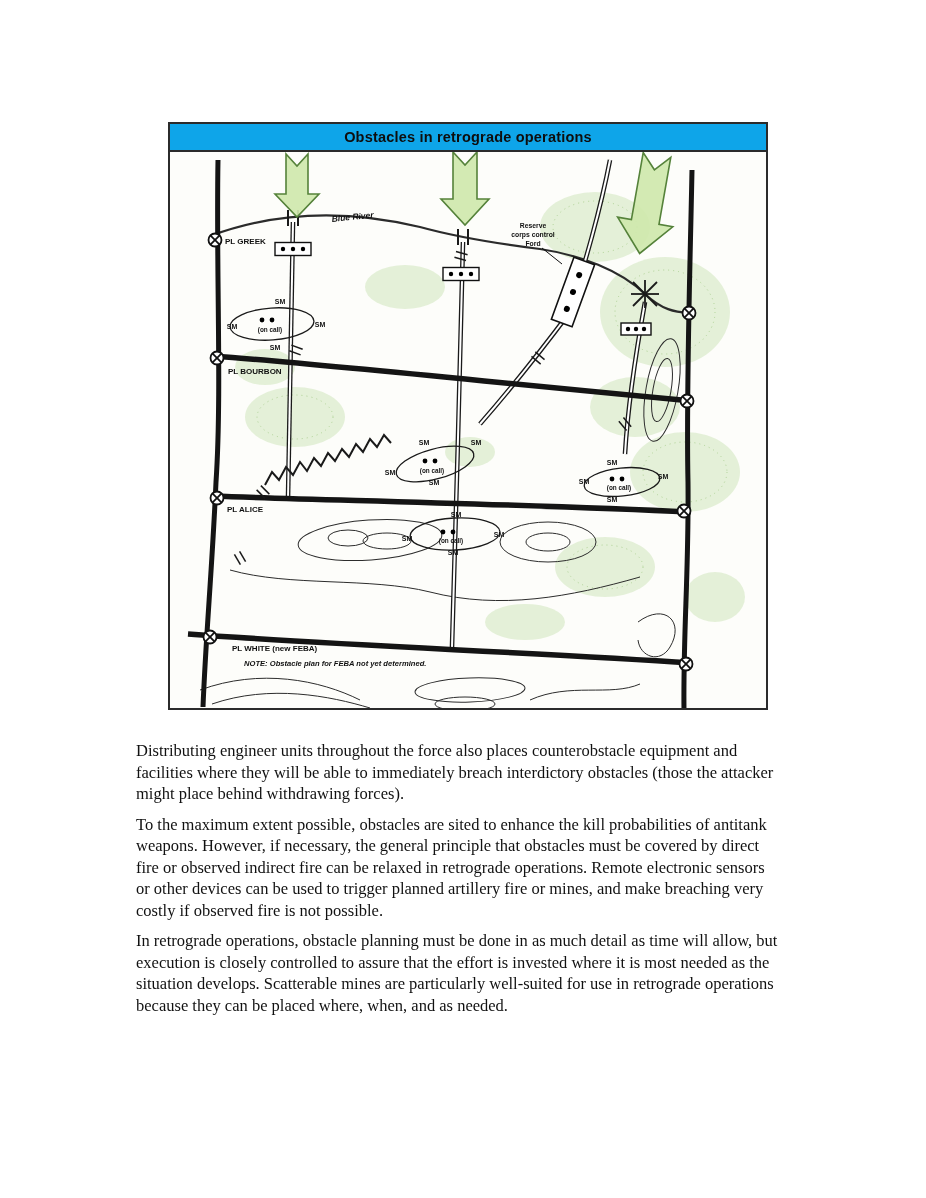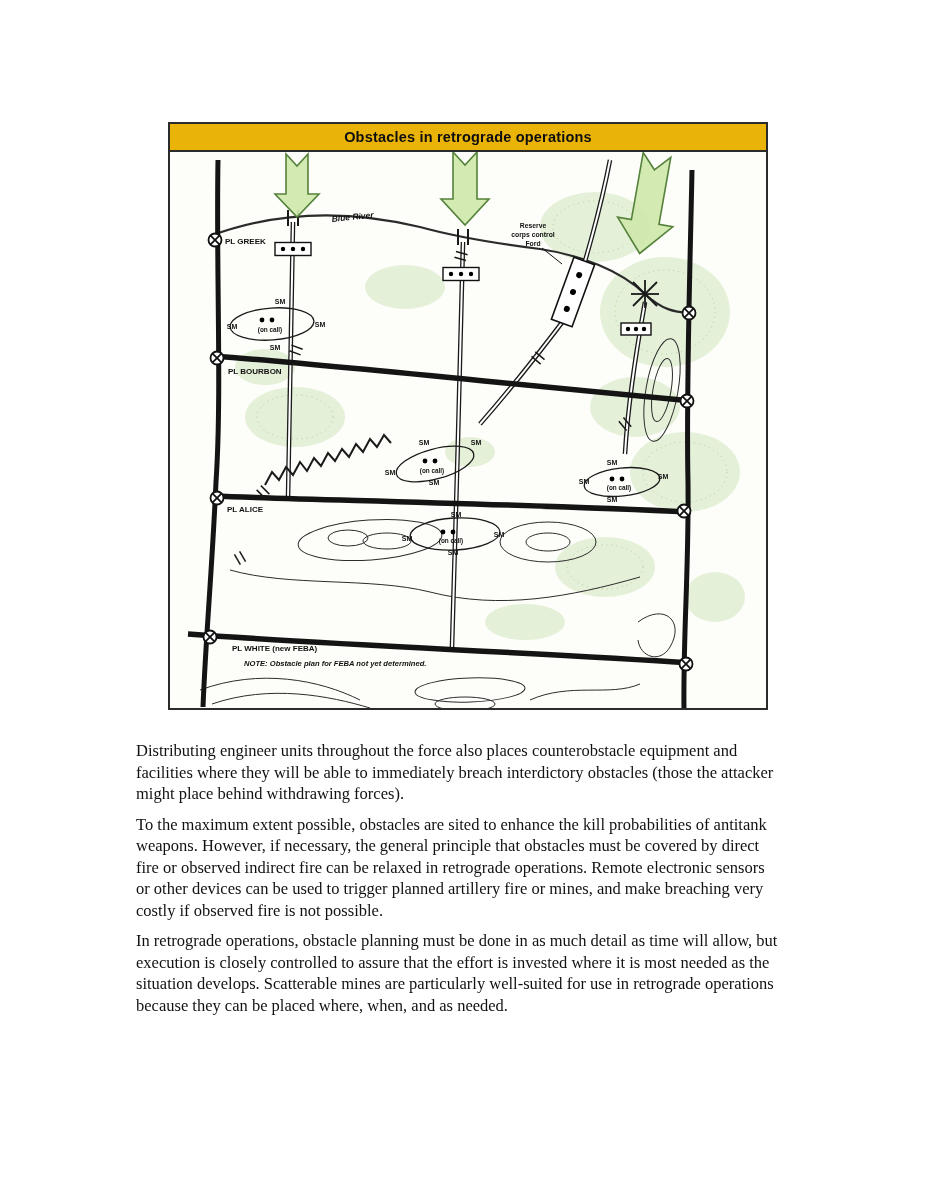--- a/index.html
+++ b/index.html
@@ -1,21 +1,21 @@
 <!DOCTYPE html>
 <html><head>
 <meta charset="utf-8">
 <style>
   html,body{margin:0;padding:0;background:#ffffff;}
   body{width:926px;height:1198px;overflow:hidden;font-family:"Liberation Serif",serif;color:#111;}
   .page{position:relative;width:926px;height:1198px;background:#fff;}
 
   .figure{position:absolute;left:168px;top:122px;width:600px;height:588px;
           border:2px solid #2b2b2b;box-sizing:border-box;background:#fdfdfa;}
-  .figure-title{height:26px;background:#eab308;border-bottom:2px solid #2b2b2b;
+  .figure-title{height:26px;background:#0ea5e9;border-bottom:2px solid #2b2b2b;
           display:flex;align-items:center;justify-content:center;
           font-family:"Liberation Sans",sans-serif;font-weight:bold;font-size:14.5px;
           color:#0e0e0e;letter-spacing:.2px;}
   svg.map{display:block;width:596px;height:556px;}
   svg.map text{font-family:"Liberation Sans",sans-serif;fill:#111;}
   .t8{font-size:8px;font-weight:bold;}
   .t7{font-size:7px;font-weight:bold;}
   .t64{font-size:6.4px;font-weight:bold;}
   .note-t{font-size:7.6px;font-weight:bold;font-style:italic;}
   .river-t{font-size:8.5px;font-weight:bold;font-style:italic;fill:#33404f;}

